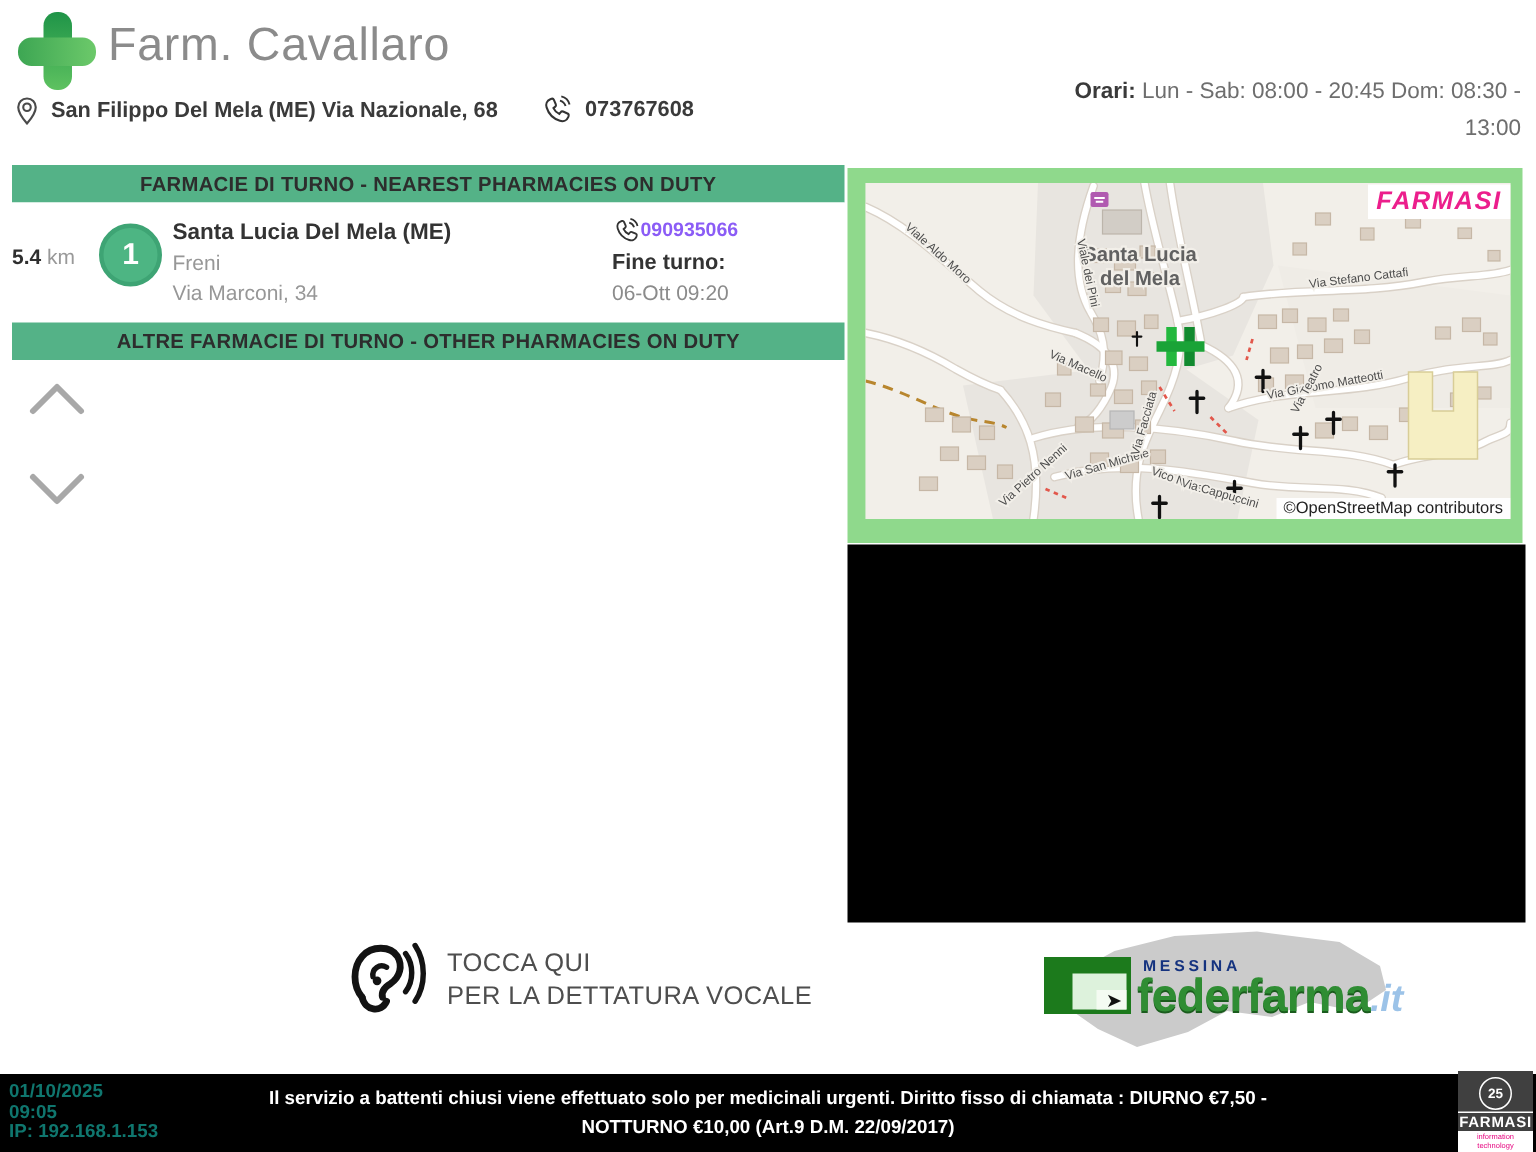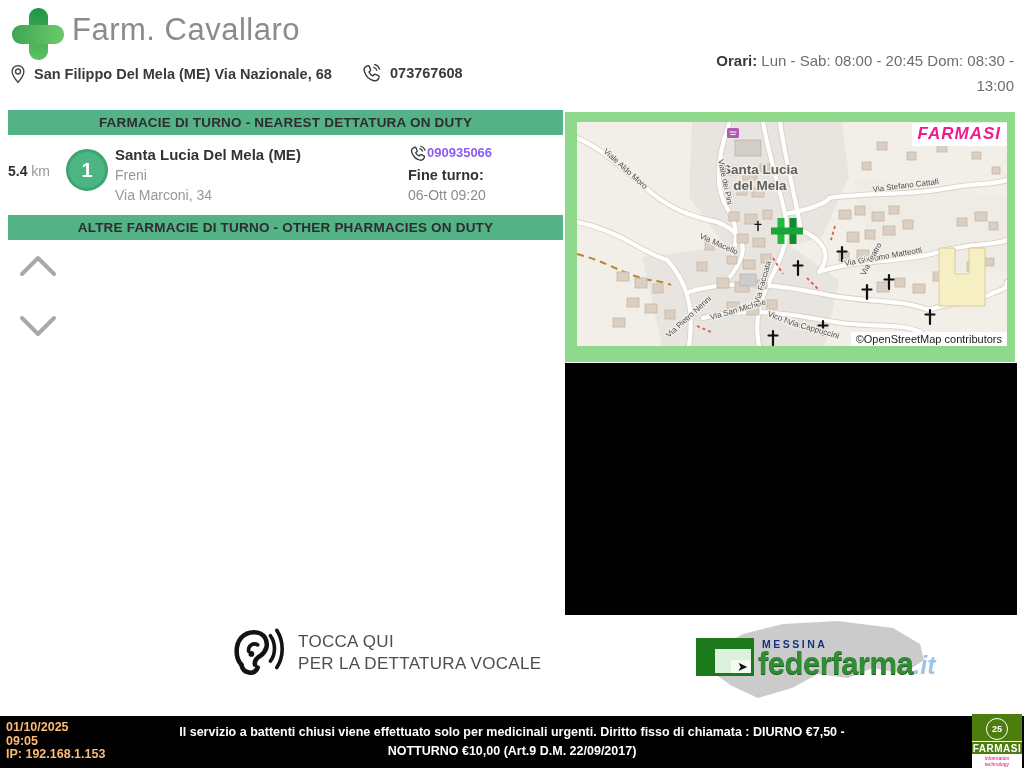--- a/index.html
+++ b/index.html
@@ -58,24 +58,24 @@
   .ff-mark{position:relative;width:58px;height:38px;background:#1c7a1c;}
   .ff-mark .inner{position:absolute;right:3px;bottom:3px;width:36px;height:24px;background:#ddf2dc;}
   .ff-mark .inner2{position:absolute;right:3px;bottom:3px;width:20px;height:13px;background:#f4fbf2;}
   .ff-mark .cursor{position:absolute;right:6px;bottom:2px;font-size:13px;color:#111;}
   .ff-region{font-size:10.5px;font-weight:bold;color:#15337f;letter-spacing:2.5px;margin-left:4px;}
   .ff-brand{font-size:31px;font-weight:bold;color:#2f8d33;text-shadow:0 1px 0 #1a5c1d;letter-spacing:-.5px;}
   .ff-tld{font-size:25px;font-style:italic;color:#9cc3e8;font-weight:bold;text-align:center;}
 
   
   .footer{position:absolute;left:0;top:716px;width:1024px;height:52px;background:#000;}
-  .f-left{position:absolute;left:6px;top:5px;color:#fdba74;font-size:12.5px;font-weight:bold;line-height:13.5px;}
+  .f-left{position:absolute;left:6px;top:5px;color:#0f766e;font-size:12.5px;font-weight:bold;line-height:13.5px;}
   .f-center{position:absolute;left:152px;top:7px;width:720px;text-align:center;color:#fff;
             font-size:12.5px;font-weight:bold;line-height:19px;}
-  .fm-logo{position:absolute;right:2px;top:-2px;width:50px;height:54px;background:#4d7c0f;}
+  .fm-logo{position:absolute;right:2px;top:-2px;width:50px;height:54px;background:#404040;}
   .fm-badge{position:absolute;left:50%;top:4px;transform:translateX(-50%);width:20px;height:20px;
             border:1.5px solid #fff;border-radius:50%;display:flex;align-items:center;justify-content:center;
             color:#fff;font-size:9px;font-weight:bold;}
   .fm-name{position:absolute;left:0;right:0;top:27px;text-align:center;color:#fff;font-size:10px;
            font-weight:800;letter-spacing:.5px;border-top:1px solid #fff;border-bottom:1px solid #fff;padding:1px 0;}
   .fm-sub{position:absolute;left:0;right:0;bottom:0;background:#fff;color:#e6007e;font-size:5px;
           text-align:center;padding:1px 0;}
 
   svg text{font-family:"Liberation Sans", sans-serif;}
   .lbl{font-size:8px;fill:#4d4d4d;paint-order:stroke;stroke:#f2efe9;stroke-width:2.5px;}
@@ -118,21 +118,21 @@
     </svg>
     <span class="phone-text">073767608</span>
   </div>
 
   <div class="hours">
     <b>Orari:</b>
     <span>Lun - Sab: 08:00 - 20:45 Dom: 08:30 - 13:00</span>
   </div>
 
   <div class="bar bar1">
-    <span>FARMACIE DI TURNO - NEAREST DETTATURA ON DUTY</span>
+    <span>FARMACIE DI TURNO - NEAREST PHARMACIES ON DUTY</span>
   </div>
 
   <div class="entry">
     <div class="dist">
       <b>5.4</b>
       <span>km</span>
     </div>
     <div class="rank">1</div>
     <div class="einfo">
       <div class="ename">Santa Lucia Del Mela (ME)</div>

